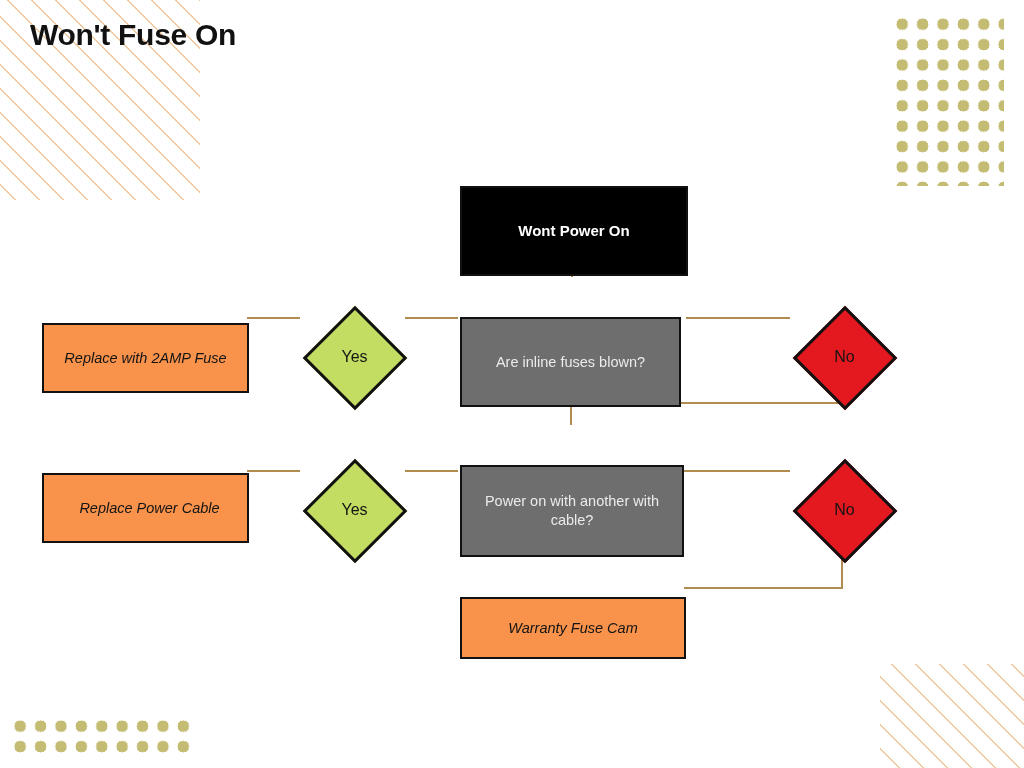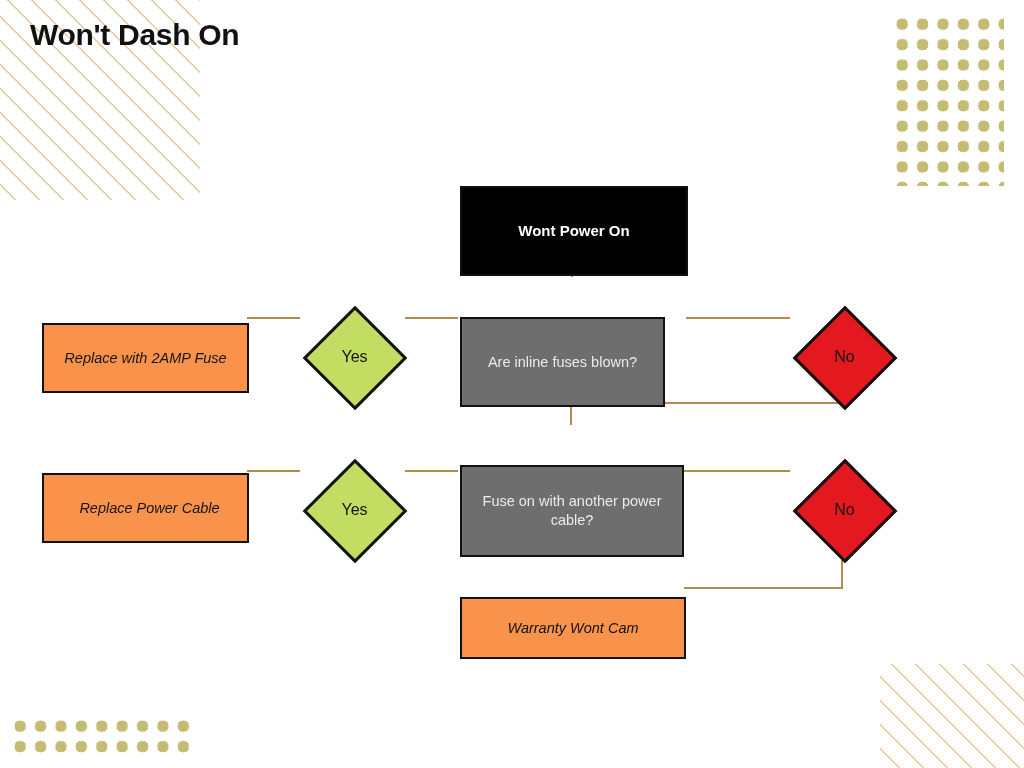--- a/index.html
+++ b/index.html
@@ -177,21 +177,21 @@
 </style>
 </head>
 <body>
 
 <div class="deco" id="deco-diagonal-topleft"></div>
 <div class="deco" id="deco-dots-topright"></div>
 <div class="deco" id="deco-dots-bottomleft"></div>
 <div class="deco" id="deco-diagonal-bottomright"></div>
 
 <div id="header">
-  <div id="title-main">Won't Dash On</div>
+  <div id="title-main">Won't Fuse On</div>
 </div>
 
 <svg id="connectors" width="1024" height="768">
   <g stroke="#b08d4f" stroke-width="2" fill="none">
 
     <path d="M 572,236 L 572,277"></path>
 
     <path d="M 458,318 L 405,318"></path>
 
     <path d="M 300,318 L 247,318"></path>
@@ -209,53 +209,53 @@
     <path d="M 842,523 L 842,588 L 684,588"></path>
   </g>
 </svg>
 
 <div id="flow-canvas">
 
   <div class="node node-rect node-start" style="left:458px; top:146px; width:228px; height:90px;">
     <span class="node-text">Wont Power On</span>
   </div>
 
-  <div class="node node-rect node-question" style="left:458px; top:277px; width:205px; height:90px;">
+  <div class="node node-rect node-question" style="left:458px; top:277px; width:221px; height:90px;">
     <span class="node-text">Are inline fuses blown?</span>
   </div>
 
   <div class="node node-diamond diamond-yes" style="left:300px; top:265px; width:105px; height:105px;">
     <span class="diamond-shape"></span>
     <span class="node-text">Yes</span>
   </div>
 
   <div class="node node-rect node-action" style="left:40px; top:283px; width:207px; height:70px;">
     <span class="node-text">Replace with 2AMP Fuse</span>
   </div>
 
   <div class="node node-diamond diamond-no" style="left:790px; top:265px; width:105px; height:105px;">
     <span class="diamond-shape"></span>
     <span class="node-text">No</span>
   </div>
 
   <div class="node node-rect node-question" style="left:458px; top:425px; width:224px; height:92px;">
-    <span class="node-text">Fuse on with another power cable?</span>
+    <span class="node-text">Power on with another with cable?</span>
   </div>
 
   <div class="node node-diamond diamond-yes" style="left:300px; top:418px; width:105px; height:105px;">
     <span class="diamond-shape"></span>
     <span class="node-text">Yes</span>
   </div>
 
   <div class="node node-rect node-action" style="left:40px; top:433px; width:207px; height:70px;padding-left:8px;">
     <span class="node-text">Replace Power Cable</span>
   </div>
 
   <div class="node node-diamond diamond-no" style="left:790px; top:418px; width:105px; height:105px;">
     <span class="diamond-shape"></span>
     <span class="node-text">No</span>
   </div>
 
   <div class="node node-rect node-action" style="left:458px; top:557px; width:226px; height:62px;">
-    <span class="node-text">Warranty Wont Cam</span>
+    <span class="node-text">Warranty Fuse Cam</span>
   </div>
 
 </div>
 
 </body></html>

